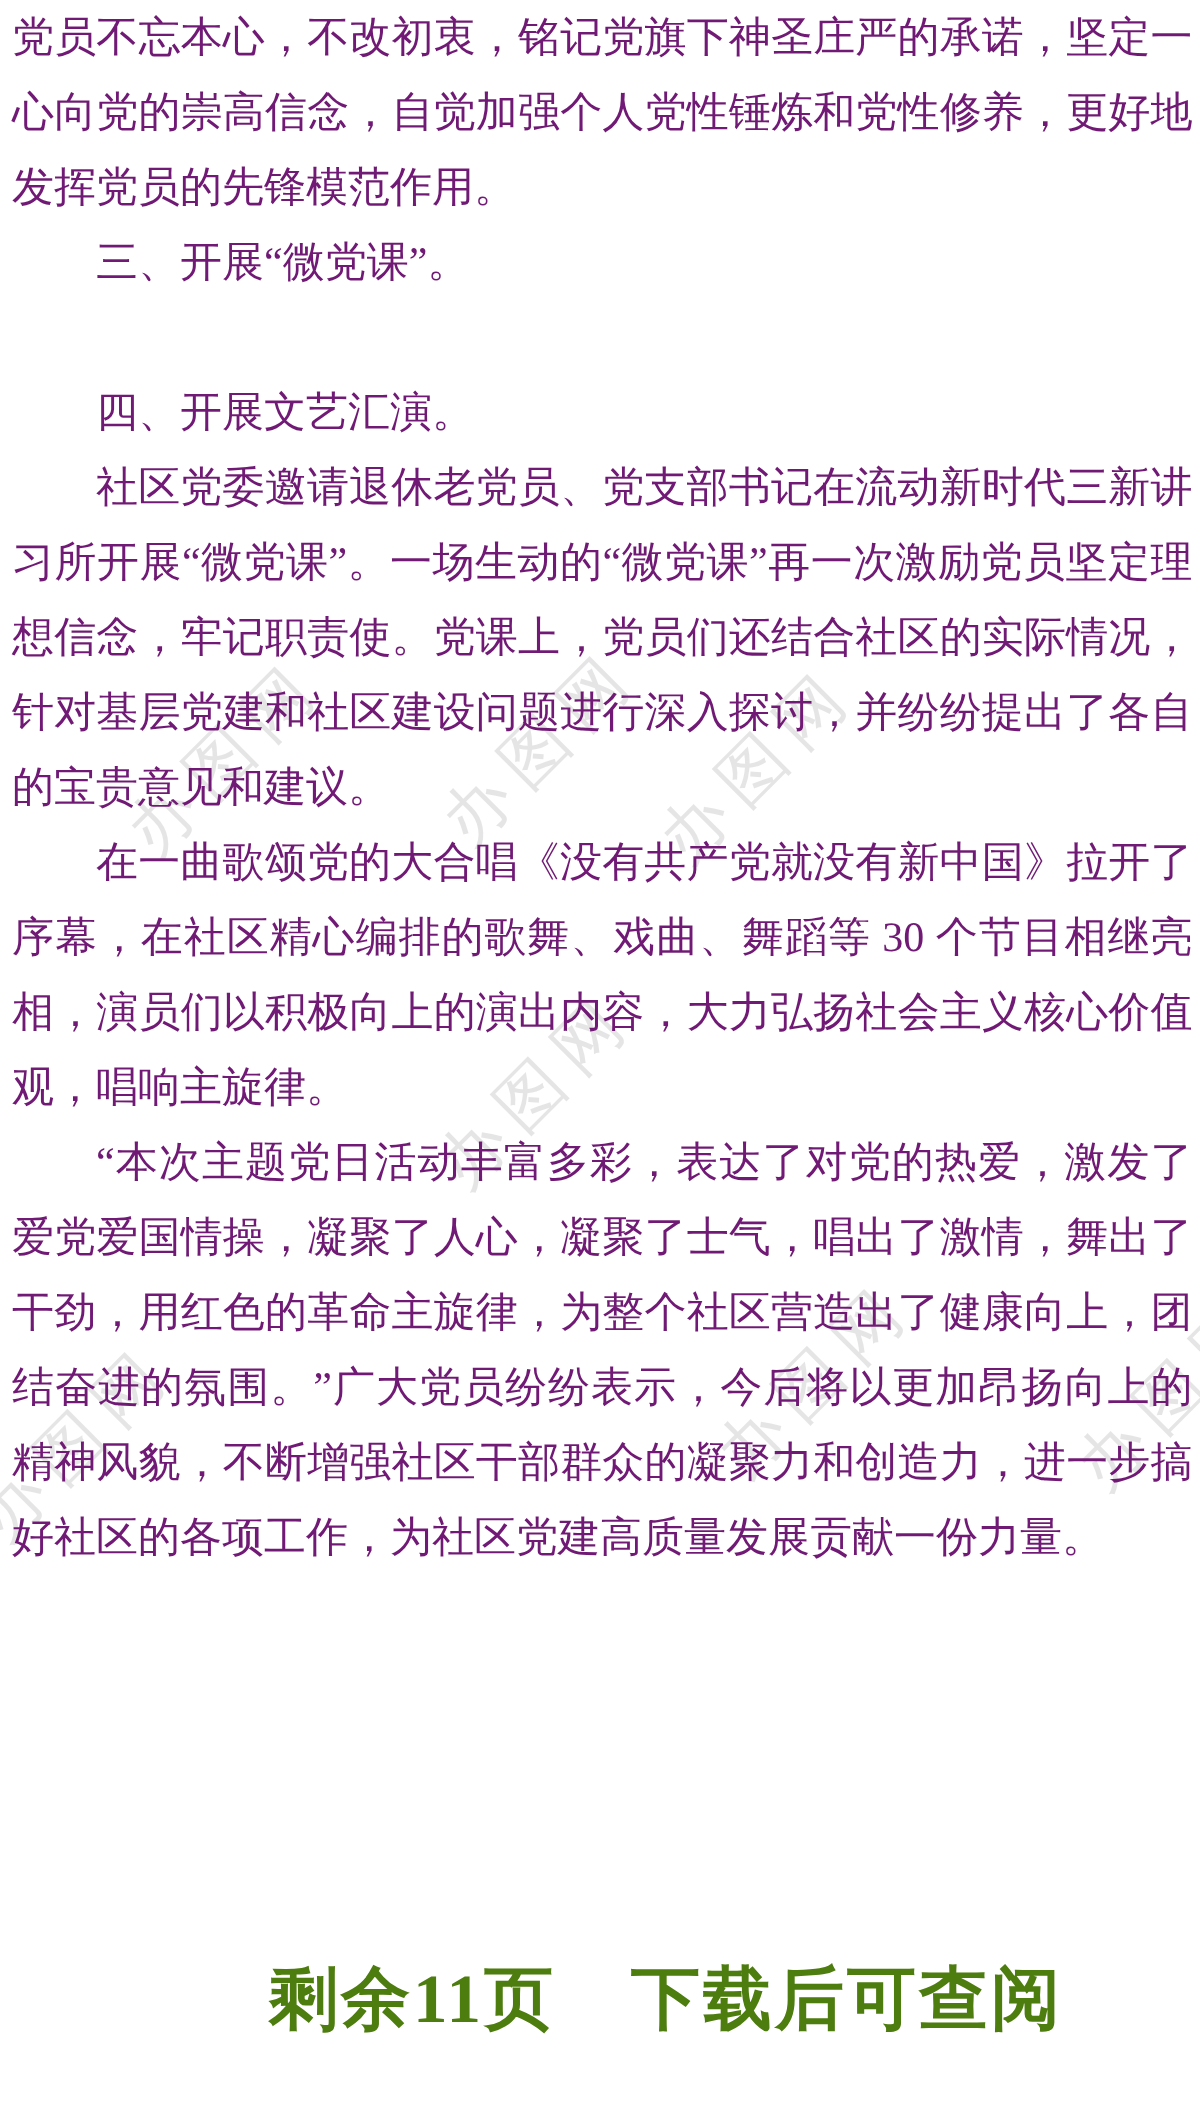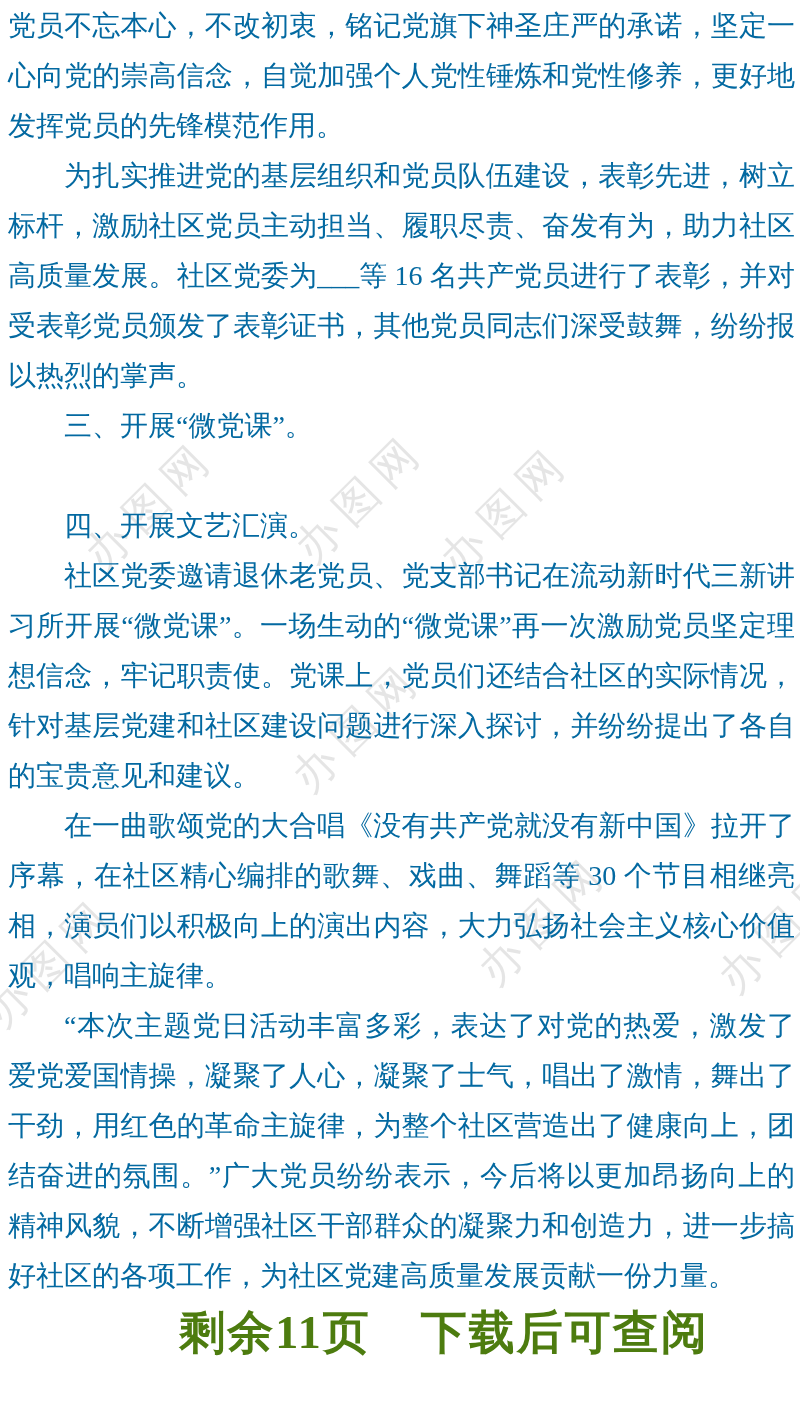--- a/index.html
+++ b/index.html
@@ -74,23 +74,22 @@
   <div class="watermark-layer">
       <span class="watermark" style="left: 150px; top: 505px; color: rgba(0, 0, 0, 0.1);">办图网</span>
       <span class="watermark" style="left: 360px; top: 498px; color: rgba(0, 0, 0, 0.1);">办图网</span>
       <span class="watermark" style="left: 505px; top: 510px; color: rgba(0, 0, 0, 0.1);">办图网</span>
       <span class="watermark" style="left: 357px; top: 727px; color: rgba(0, 0, 0, 0.1);">办图网</span>
       <span class="watermark" style="left: 543px; top: 920px; color: rgba(0, 0, 0, 0.1);">办图网</span>
       <span class="watermark" style="left: 50px; top: 962px; color: rgba(0, 0, 0, 0.1);">办图网</span>
       <span class="watermark" style="left: 783px; top: 928px; color: rgba(0, 0, 0, 0.1);">办图网</span>
     </div>
 
-  <div class="doc" style="color: #0369a1;">
+  <div class="doc" style="color: #701a75;">
     <p class="para no-indent">党员不忘本心，不改初衷，铭记党旗下神圣庄严的承诺，坚定一心向党的崇高信念，自觉加强个人党性锤炼和党性修养，更好地发挥党员的先锋模范作用。</p>
-    <p class="para">为扎实推进党的基层组织和党员队伍建设，表彰先进，树立标杆，激励社区党员主动担当、履职尽责、奋发有为，助力社区高质量发展。社区党委为___等 16 名共产党员进行了表彰，并对受表彰党员颁发了表彰证书，其他党员同志们深受鼓舞，纷纷报以热烈的掌声。</p>
     <p class="para">三、开展“微党课”。</p>
     <p class="para gap-before">四、开展文艺汇演。</p>
     <p class="para">社区党委邀请退休老党员、党支部书记在流动新时代三新讲习所开展“微党课”。一场生动的“微党课”再一次激励党员坚定理想信念，牢记职责使。党课上，党员们还结合社区的实际情况，针对基层党建和社区建设问题进行深入探讨，并纷纷提出了各自的宝贵意见和建议。</p>
     <p class="para">在一曲歌颂党的大合唱《没有共产党就没有新中国》拉开了序幕，在社区精心编排的歌舞、戏曲、舞蹈等 30 个节目相继亮相，演员们以积极向上的演出内容，大力弘扬社会主义核心价值观，唱响主旋律。</p>
     <p class="para">“本次主题党日活动丰富多彩，表达了对党的热爱，激发了爱党爱国情操，凝聚了人心，凝聚了士气，唱出了激情，舞出了干劲，用红色的革命主旋律，为整个社区营造出了健康向上，团结奋进的氛围。”广大党员纷纷表示，今后将以更加昂扬向上的精神风貌，不断增强社区干部群众的凝聚力和创造力，进一步搞好社区的各项工作，为社区党建高质量发展贡献一份力量。</p>
   </div>
 
   <div class="footer" style="color: #4d7c0f; padding-left: 44px;">
     <span>剩余11页</span><span class="footer-gap"></span><span>下载后可查阅</span>
   </div>

